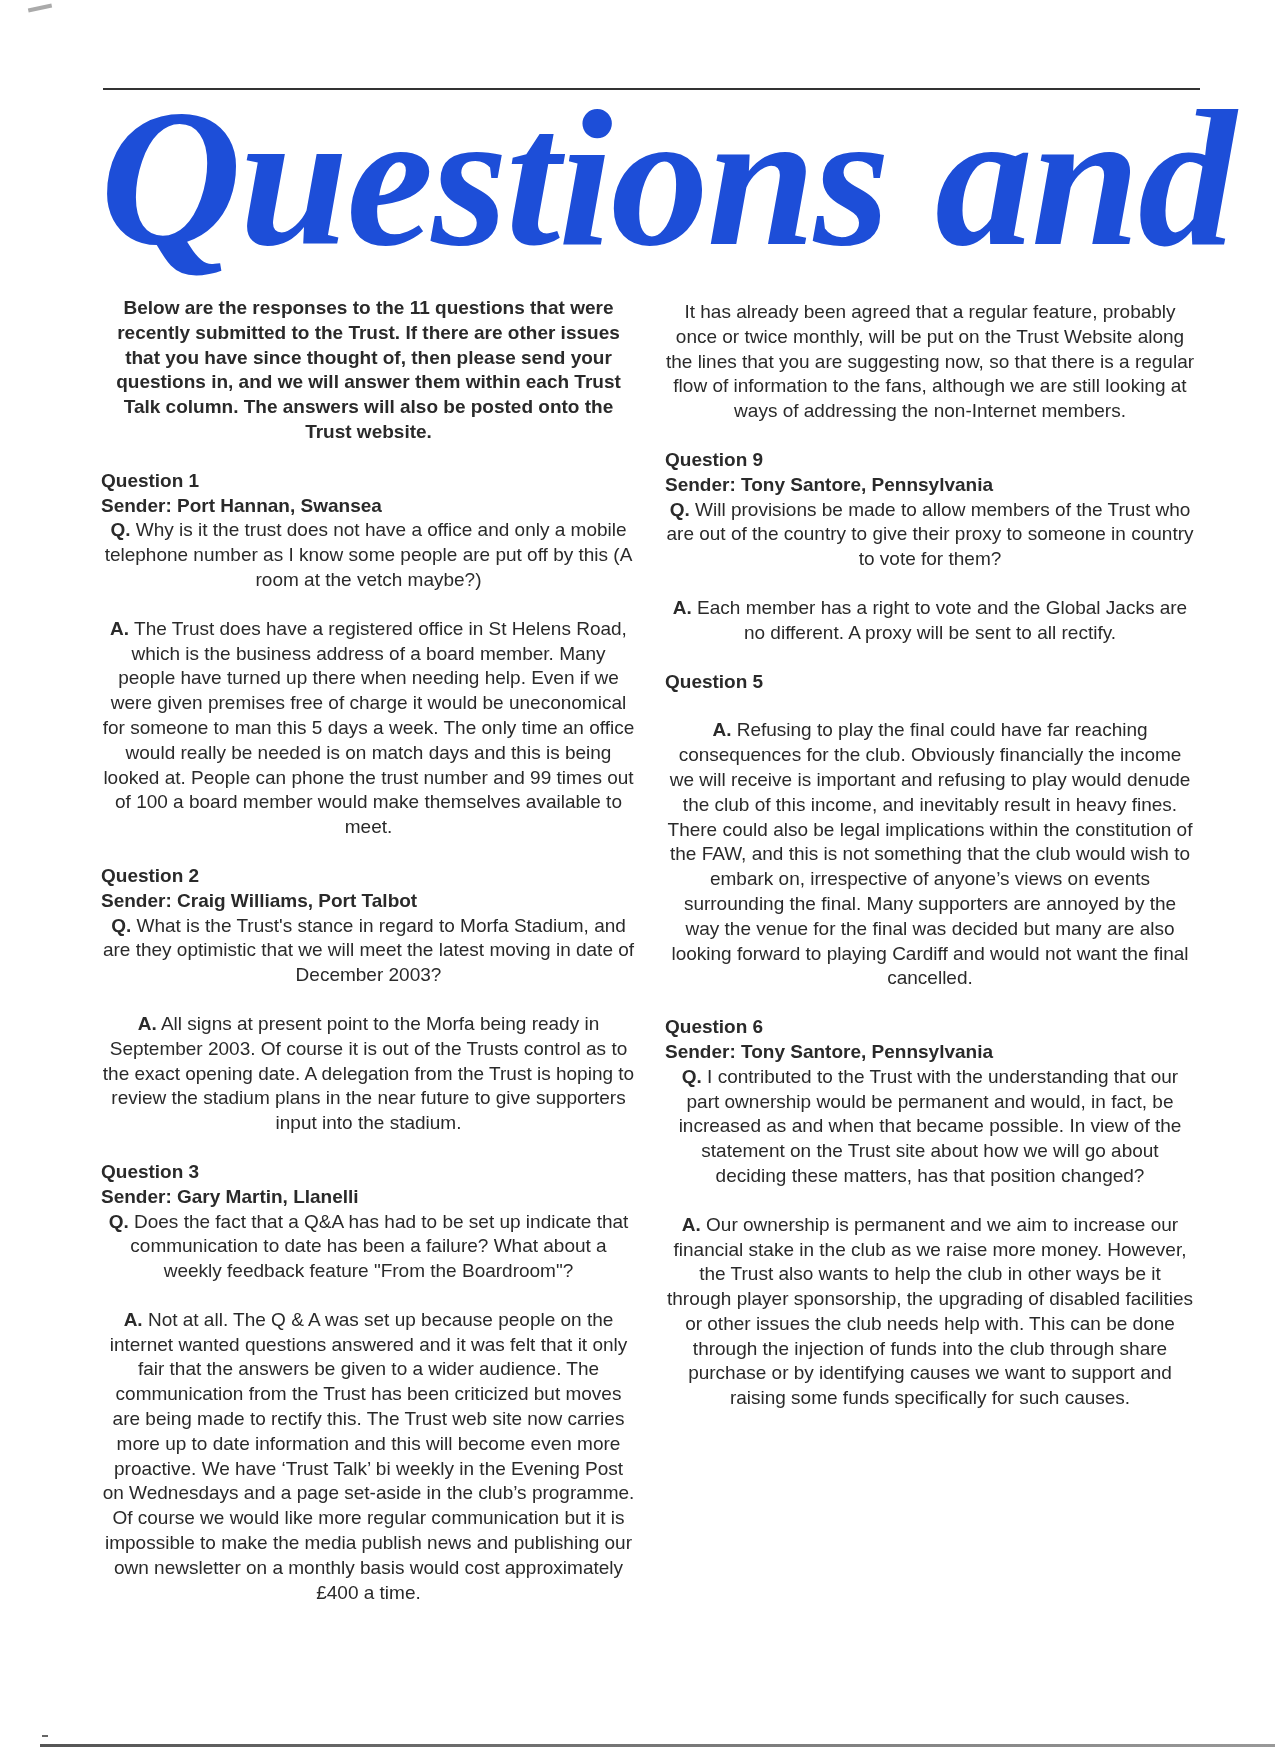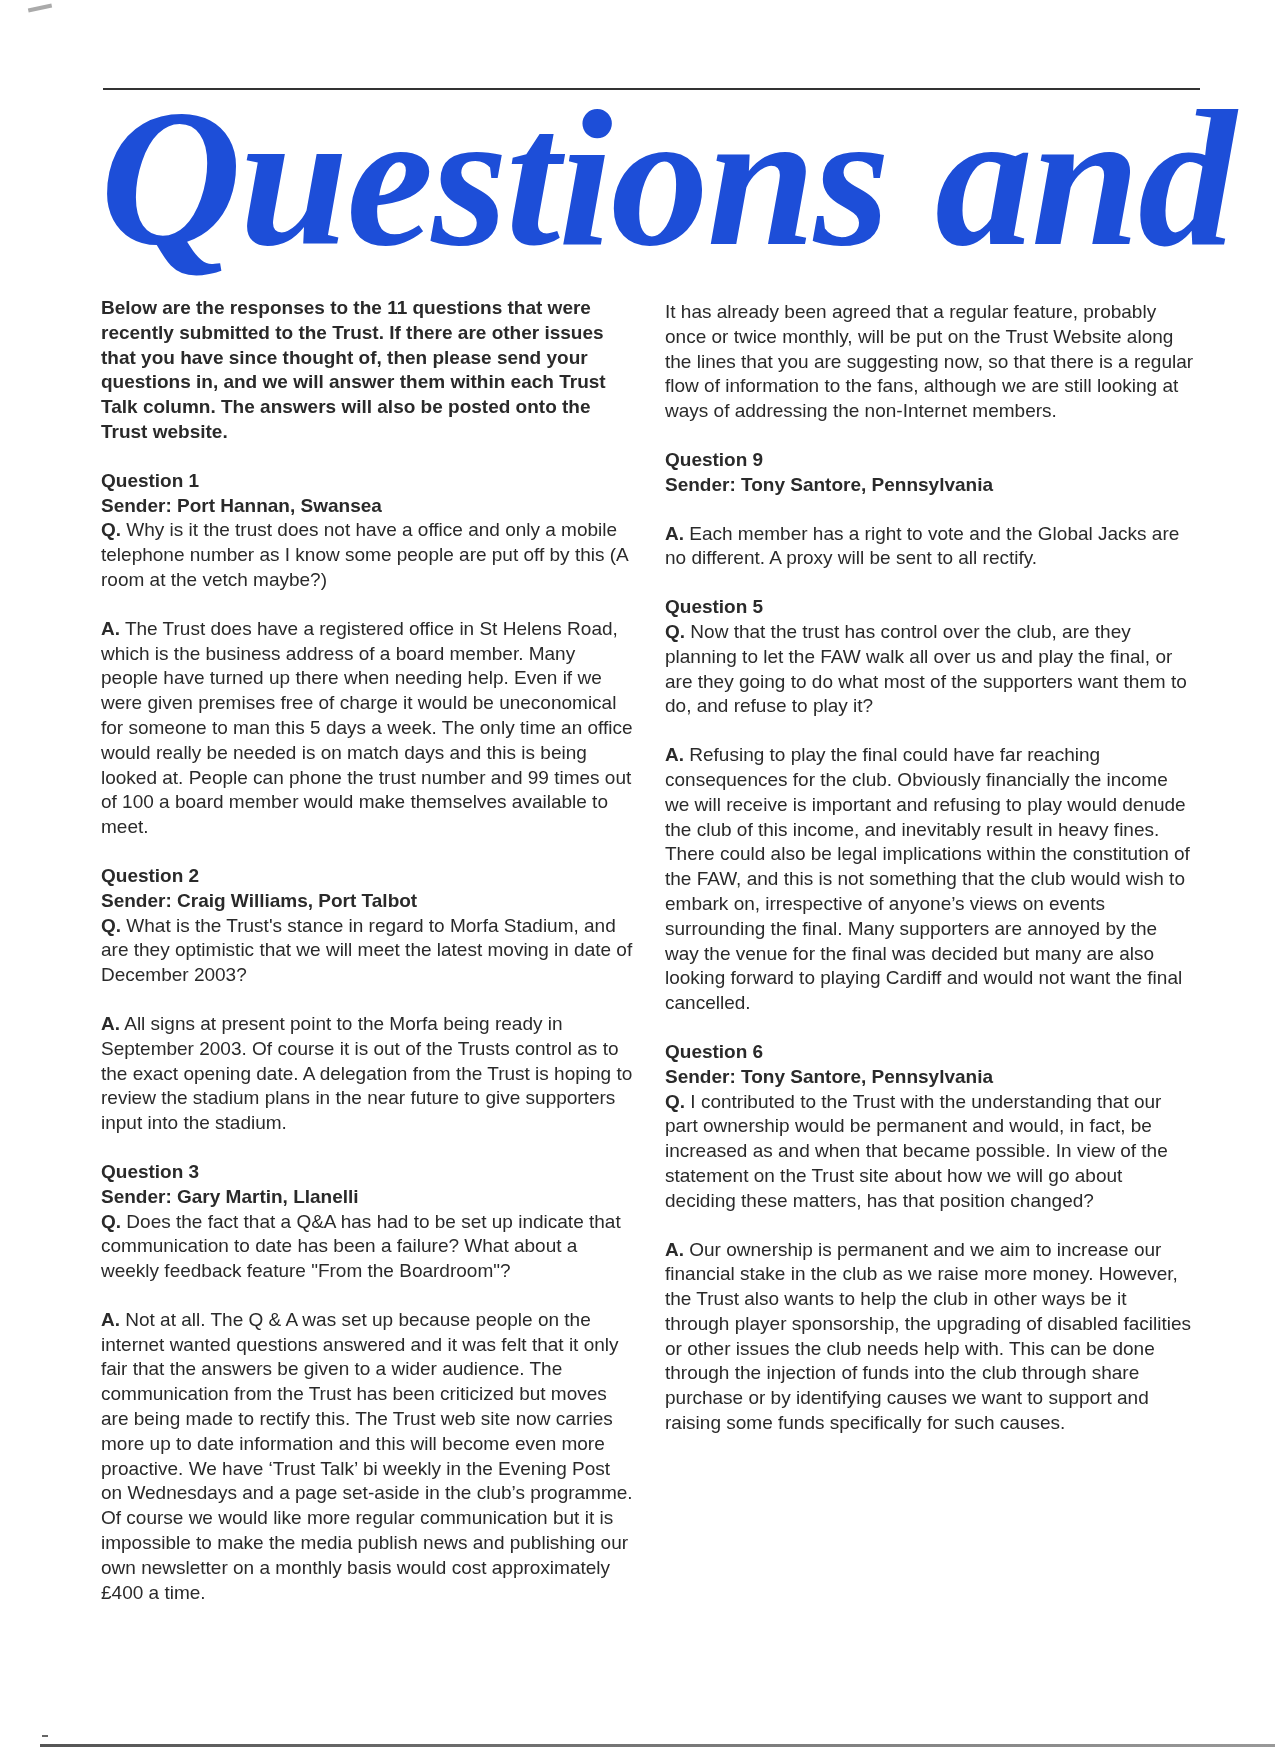--- a/index.html
+++ b/index.html
@@ -14,21 +14,21 @@
     font-size: 196px; line-height: 200px; letter-spacing: -2px; color: #1d4ed8; white-space: nowrap;
   }
   .col { position: absolute; top: 296px; font-size: 19px; line-height: 24.8px; }
   .col-left { left: 101px; width: 535px; }
   .col-right { left: 665px; width: 530px; top: 300px; }
   .intro { font-weight: bold; margin: 0 0 24px 0; }
   .block { margin: 0 0 24px 0; }
   .qhead { font-weight: bold; display: block; }
   .sender { display: block; font-weight: bold; }
   .lbl { font-weight: bold; }
-  p { margin: 0; }
+  p { margin: 0; text-align: center; }
   .bottom-rule { position: absolute; left: 40px; top: 1744px; width: 1235px; height: 3px;
     background: linear-gradient(90deg, #555 0%, #777 50%, #999 100%); }
   .corner-mark { position: absolute; left: 28px; top: 6px; width: 24px; height: 4px; background: #aaa; transform: rotate(-12deg); }
   .bottom-tick { position: absolute; left: 42px; top: 1735px; width: 6px; height: 2px; background: #666; }
 </style>
 </head>
 <body>
 
 <div class="corner-mark"></div>
 <div class="top-rule"></div>
@@ -66,28 +66,28 @@
 </div>
 
 <div class="col col-right">
   <div class="block">
     <p>It has already been agreed that a regular feature, probably once or twice monthly, will be put on the Trust Website along the lines that you are suggesting now, so that there is a regular flow of information to the fans, although we are still looking at ways of addressing the non-Internet members.</p>
   </div>
 
   <div class="block">
     <span class="qhead">Question 9</span>
     <span class="sender">Sender: Tony Santore, Pennsylvania</span>
+    <p><span class="lbl">Q.</span><span> Will provisions be made to allow members of the Trust who are out of the country to give their proxy to someone in country to vote for them?</span></p>
   </div>
   <div class="block">
     <p><span class="lbl">A.</span><span> Each member has a right to vote and the Global Jacks are no different. A proxy will be sent to all rectify.</span></p>
   </div>
 
   <div class="block">
     <span class="qhead">Question 5</span>
-    <p><span class="lbl">Q.</span><span> Now that the trust has control over the club, are they planning to let the FAW walk all over us and play the final, or are they going to do what most of the supporters want them to do, and refuse to play it?</span></p>
   </div>
   <div class="block">
     <p><span class="lbl">A.</span><span> Refusing to play the final could have far reaching consequences for the club.  Obviously financially the income we will receive is important and refusing to play would denude the club of this income, and inevitably result in heavy fines.  There could also be legal implications within the constitution of the FAW, and this is not something that the club would wish to embark on, irrespective of anyone’s views on events surrounding the final. Many supporters are annoyed by the way the venue for the final was decided but many are also looking forward to playing Cardiff and would not want the final cancelled.</span></p>
   </div>
 
   <div class="block">
     <span class="qhead">Question 6</span>
     <span class="sender">Sender: Tony Santore, Pennsylvania</span>
     <p><span class="lbl">Q.</span><span> I contributed to the Trust with the understanding that our part ownership would be permanent and would, in fact, be increased as and when that became possible. In view of the statement on the Trust site about how we will go about deciding these matters, has that position changed?</span></p>
   </div>

